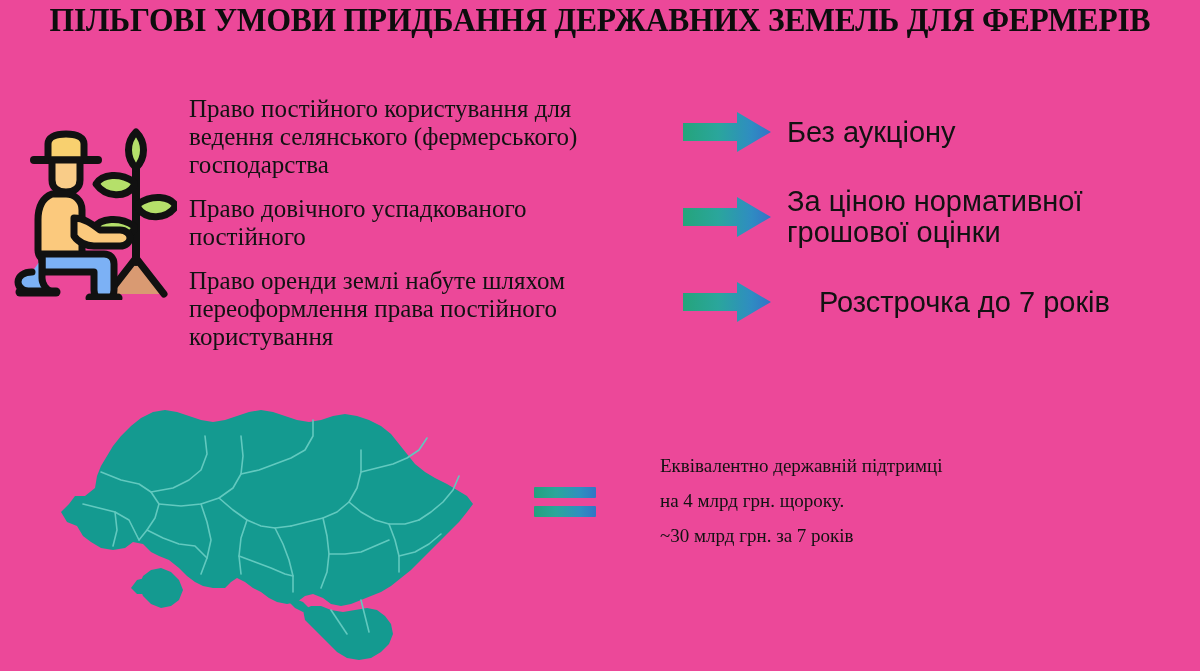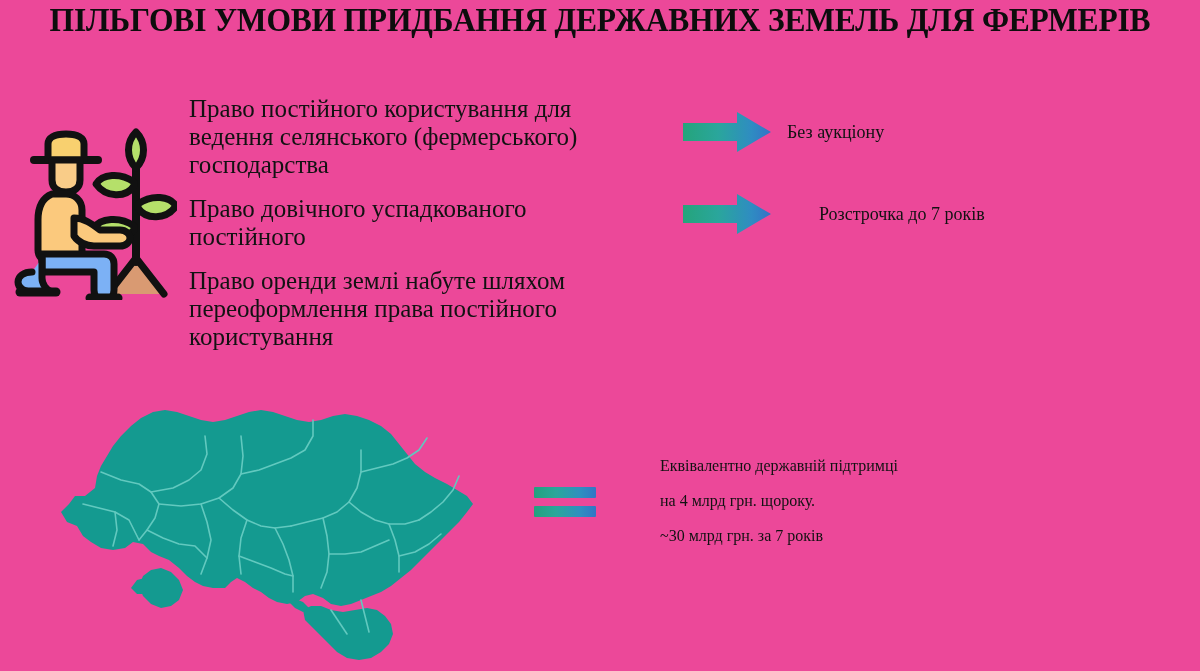--- a/index.html
+++ b/index.html
@@ -74,22 +74,22 @@
   .benefit-row.r1 { margin-top: 0px; }
   .benefit-row.r2 { margin-top: 26px; }
   .benefit-row.r3 { margin-top: 26px; gap: 32px; }
   .arrow-icon {
     flex: 0 0 auto;
     width: 88px;
     height: 44px;
     margin-right: 16px;
   }
   .benefit-label {
-    font-family: Liberation Serif, serif;
-    font-size: 18px;
+    font-family: Liberation Sans, sans-serif;
+    font-size: 29px;
     line-height: 31px;
     color: #121212;
     white-space: pre-line;
   }
 
   
   #map-block {
     position: absolute;
     left: 55px;
     top: 392px;
@@ -114,21 +114,21 @@
   }
   .eq-gap { height: 8px; }
 
   
   #equivalence-text {
     position: absolute;
     left: 660px;
     top: 448px;
     width: 520px;
     font-family: "Liberation Serif", "DejaVu Serif", serif;
-    font-size: 16px;
+    font-size: 19px;
     line-height: 35px;
     color: #121212;
     white-space: pre-line;
   }
 </style>
 </head>
 <body>
 
 <div id="page">
 
@@ -190,20 +190,37 @@
               <stop offset="78%" stop-color="#2f8cc2"></stop>
               <stop offset="100%" stop-color="#3472c7"></stop>
             </linearGradient>
           </defs>
           <path d="M0 13 L54 13 L54 2 L88 22 L54 42 L54 31 L0 31 Z" fill="url(#agrad1)"></path>
         </svg>
       </span>
       <span class="benefit-label">Без аукціону</span>
     </div>
 
+    <div class="benefit-row r2">
+      <span class="arrow-icon">
+        <svg viewBox="0 0 88 44" width="88" height="44" xmlns="http://www.w3.org/2000/svg">
+          <defs>
+            <linearGradient id="agrad2" x1="0" y1="0" x2="1" y2="0">
+              <stop offset="0%" stop-color="#25a47b"></stop>
+              <stop offset="40%" stop-color="#2aa69c"></stop>
+              <stop offset="78%" stop-color="#2f8cc2"></stop>
+              <stop offset="100%" stop-color="#3472c7"></stop>
+            </linearGradient>
+          </defs>
+          <path d="M0 13 L54 13 L54 2 L88 22 L54 42 L54 31 L0 31 Z" fill="url(#agrad2)"></path>
+        </svg>
+      </span>
+      <span class="benefit-label">За ціною нормативної
+грошової оцінки</span>
+    </div>
 
     <div class="benefit-row r3">
       <span class="arrow-icon">
         <svg viewBox="0 0 88 44" width="88" height="44" xmlns="http://www.w3.org/2000/svg">
           <defs>
             <linearGradient id="agrad3" x1="0" y1="0" x2="1" y2="0">
               <stop offset="0%" stop-color="#25a47b"></stop>
               <stop offset="40%" stop-color="#2aa69c"></stop>
               <stop offset="78%" stop-color="#2f8cc2"></stop>
               <stop offset="100%" stop-color="#3472c7"></stop>

